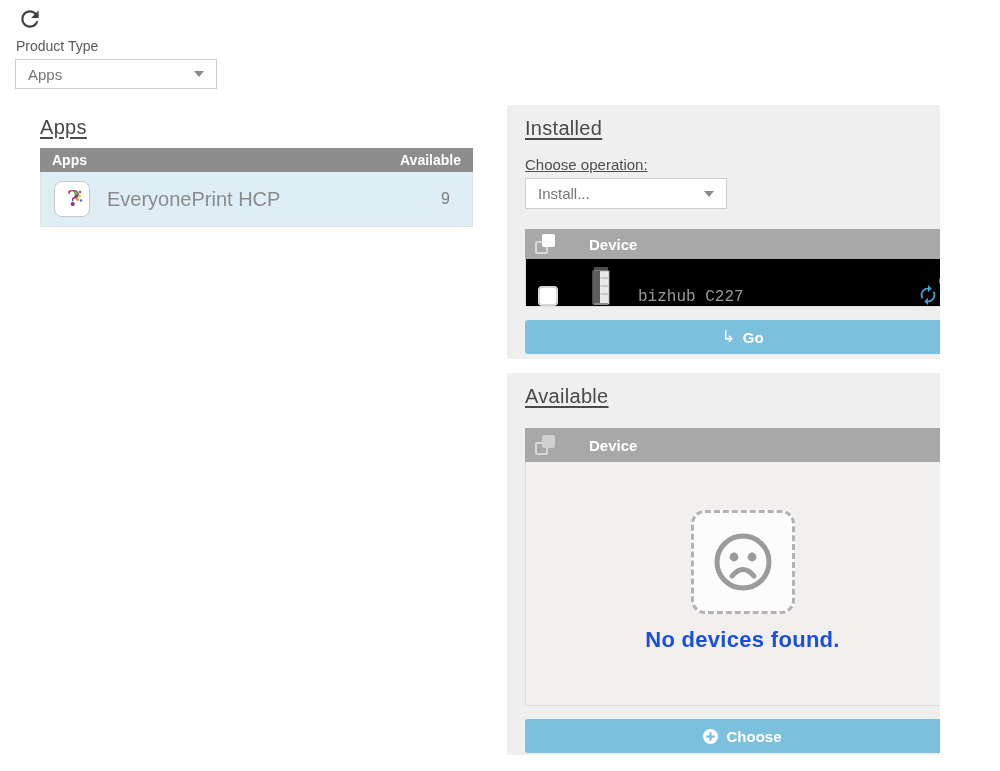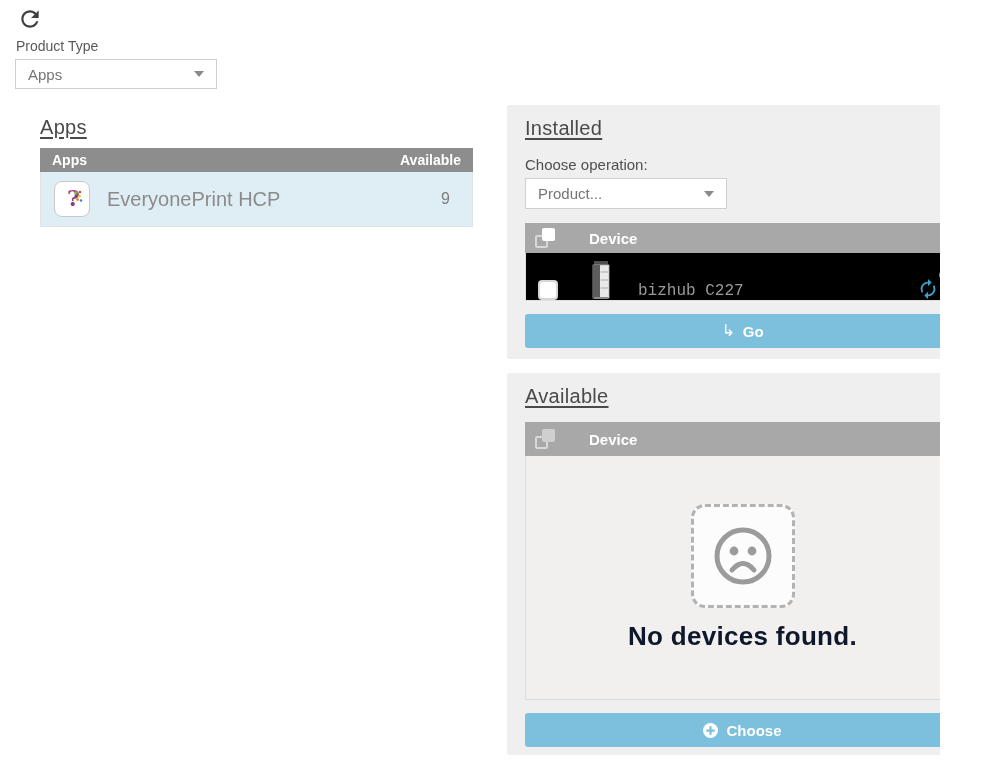--- a/index.html
+++ b/index.html
@@ -38,24 +38,24 @@
     border-radius:8px; display:flex; align-items:center; justify-content:center; flex:none; }
   .app-name { font-size:20px; color:#8b8b8b; margin-left:17px; }
   .app-count { font-size:16px; color:#7d7d7d; margin-left:auto; margin-right:22px; }
 
   
   .panel { position:absolute; left:507px; width:471px; background:#f0efef; border-radius:2px;
     padding:12px 18px 0 18px; }
   #installed-panel { top:105px; height:254px; }
   #available-panel { top:373px; height:382px; }
 
-  .choose-label { font-size:15px; color:#4f4f4f; margin-top:16px; }
+  .choose-label { font-size:15px; color:#4f4f4f; margin-top:16px;text-decoration:underline; }
   #operation-select { position:relative; left:0; top:0; margin-top:5px; width:202px; height:31px; }
 
-  .dev-table { margin-top:14px; width:100%; }
+  .dev-table { margin-top:20px; width:100%; }
   .tbl-head-gray { background:#a8a8a8; display:flex; align-items:center; padding:0 10px; }
   .tbl-head-gray .dev-col { color:#fff; font-size:15px; font-weight:bold; margin-left:34px; }
   #installed-panel .tbl-head-gray { height:30px; }
   #available-panel .tbl-head-gray { height:34px; }
 
   .selall { position:relative; width:20px; height:20px; flex:none; }
   .selall .sq-back { position:absolute; left:0; bottom:0; width:13px; height:13px;
     border:2px solid rgba(255,255,255,.55); border-radius:2px; }
   .selall .sq-front { position:absolute; right:0; top:0; width:13px; height:13px;
     background:#fff; border-radius:2px; }
@@ -74,21 +74,21 @@
   .blue-btn { margin-top:13px; width:100%; height:34px; background:#7cc0dd; border:none;
     border-radius:3px; color:#fff; font-weight:bold; font-size:15px; display:flex;
     align-items:center; justify-content:center; gap:8px; cursor:pointer;
     font-family:"Liberation Sans","DejaVu Sans",sans-serif; }
   .go-arrow { font-size:16px; font-weight:normal; line-height:1; }
 
   .empty-body { height:244px; background:#f1f0ef; border:1px solid #dcdcdc; border-top:none;
     display:flex; flex-direction:column; align-items:center; padding-top:48px; }
   .dashed-box { width:104px; height:104px; border:3px dashed #b3b3b3; border-radius:14px;
     background:#fcfcfc; display:flex; align-items:center; justify-content:center; }
-  .empty-text { margin-top:13px; font-size:26px; font-weight:bold; color:#0f172a; letter-spacing:.3px; }
+  .empty-text { margin-top:13px; font-size:22px; font-weight:bold; color:#1d4ed8; letter-spacing:.3px; }
 </style>
 </head>
 <body>
 
 <div id="page">
 
   <div class="avatar-partial"></div>
 
   <button class="refresh-btn">
     <span>
@@ -134,21 +134,21 @@
       <span class="app-count">9</span>
     </div>
   </div>
 
   <div class="panel" id="installed-panel">
     <div class="sec-title">Installed</div>
 
     <div class="choose-label">Choose operation:</div>
 
     <div class="select-box" id="operation-select">
-      <span class="sel-text">Product...</span>
+      <span class="sel-text">Install...</span>
       <span class="caret"></span>
     </div>
 
     <div class="dev-table">
       <div class="tbl-head-gray">
         <span class="selall">
           <span class="sq-back"></span>
             <span class="sq-front"></span>
         </span>
         <span class="dev-col">Device</span>

